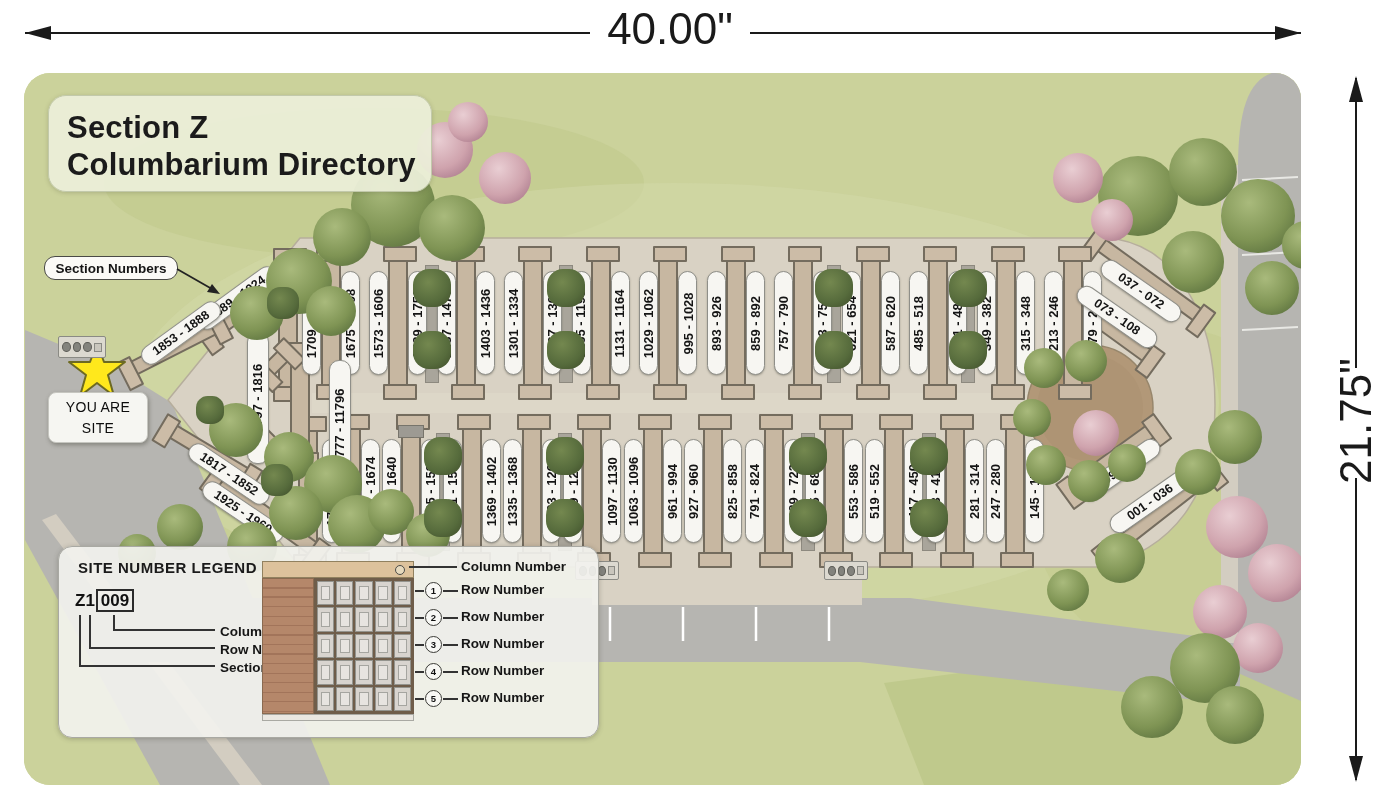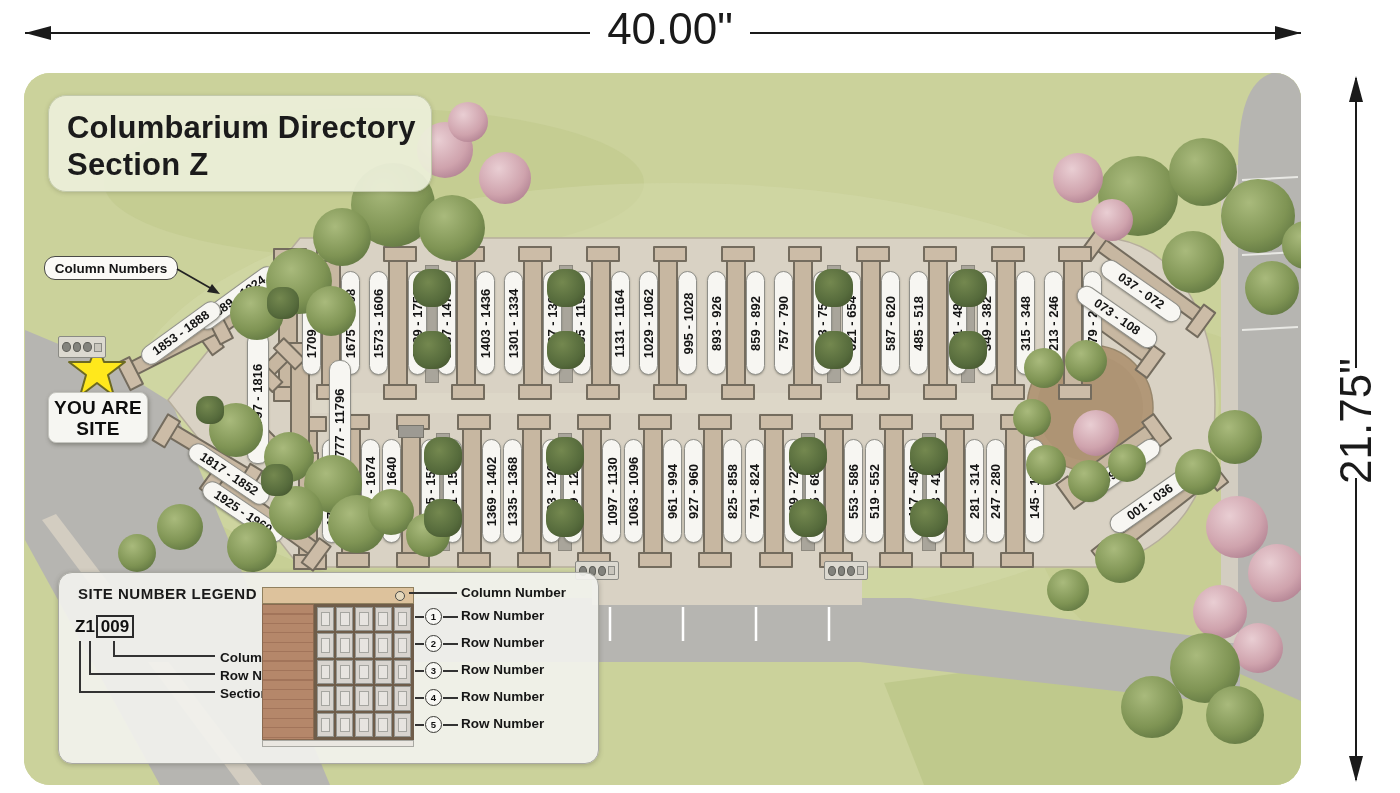--- a/index.html
+++ b/index.html
@@ -63,32 +63,32 @@
     padding:13px 0 0 18px; box-shadow:0 1px 4px rgba(80,80,60,.25); }
   #title-box .t { font-size:31px; font-weight:bold; color:#1b1b1b; line-height:37px; letter-spacing:.2px; }
   #colnum-pill { position:absolute; left:20px; top:183px; width:134px; height:24px;
     background:#fbfaf6; border:1.5px solid #4a4a46; border-radius:11px;
     display:flex; align-items:center; justify-content:center;
     font-size:13.5px; font-weight:bold; color:#161616; }
   #yah-box { position:absolute; left:24px; top:319px; width:100px; height:51px;
     background:#f6f6f2; border:1px solid #c6c6c0; border-radius:8px;
     display:flex; flex-direction:column; align-items:center; justify-content:center;
     box-shadow:1px 2px 4px rgba(60,60,50,.4); }
-  #yah-box div { font-size:19px; font-weight:700; color:#0d0d0d; line-height:21px; letter-spacing:.3px; }
+  #yah-box div { font-size:14px; font-weight:400; color:#0d0d0d; line-height:21px; letter-spacing:.3px; }
   #star-svg { position:absolute; left:43px; top:268px; }
 
   
   .trash { position:absolute; background:#dcd9d0; border:1px solid #8a8a84; border-radius:2px;
     display:flex; align-items:center; gap:2px; padding:0 3px; }
   .trash i { display:block; width:10px; height:10px; border-radius:50%;
     background:#83837d; border:1px solid #5d5d57; }
   .trash b { display:block; width:9px; height:9px; background:#c9c6bd; border:1px solid #8a8a84; }
 
   
-  #legend { position:absolute; left:34px; top:499px; width:541px; height:192px;
+  #legend { position:absolute; left:34px; top:473px; width:541px; height:192px;
     background:rgba(242,242,238,.92); border:1px solid #a9a9a3; border-radius:14px;
     box-shadow:0 1px 5px rgba(60,60,50,.3); }
   #legend .heading { position:absolute; left:19px; top:12px; font-size:15px; font-weight:bold;
     color:#1a1a1a; letter-spacing:.5px; }
   #legend .code { position:absolute; left:16px; top:44px; font-size:17px; font-weight:800; color:#111; }
   #legend .code .boxed { border:2px solid #2b2b2b; padding:0 3px; margin-left:1px; }
   .lead { position:absolute; border-left:2px solid #333; border-bottom:2px solid #333; }
   .ltext { position:absolute; font-size:13.5px; font-weight:bold; color:#161616; white-space:nowrap; }
   
   #lintel { position:absolute; left:203px; top:14px; width:152px; height:17px;
@@ -490,25 +490,25 @@
       <div class="bush" style="left: 522px; top: 364px; width: 38px; height: 38px;"></div>
       <div class="bush" style="left: 522px; top: 426px; width: 38px; height: 38px;"></div>
       <div class="bush" style="left: 765px; top: 364px; width: 38px; height: 38px;"></div>
       <div class="bush" style="left: 765px; top: 426px; width: 38px; height: 38px;"></div>
       <div class="bush" style="left: 886px; top: 364px; width: 38px; height: 38px;"></div>
       <div class="bush" style="left: 886px; top: 426px; width: 38px; height: 38px;"></div>
     </div>
 
   <div class="layer" id="overlay-layer">
     <div id="title-box">
+      <div class="t">Section Z</div>
       <div class="t">Columbarium Directory</div>
-      <div class="t">Section Z</div>
     </div>
 
-    <div id="colnum-pill">Column Numbers</div>
+    <div id="colnum-pill">Section Numbers</div>
     <svg style="position:absolute; left:150px; top:192px;" width="52" height="36">
       <line x1="3" y1="4" x2="38" y2="24" stroke="#222" stroke-width="1.8"></line>
       <polygon points="46,29 33,27 38,19" fill="#222"></polygon>
     </svg>
 
     <svg id="star-svg" width="60" height="58" viewBox="0 0 60 58">
       <polygon points="30,2 37,21 58,21 41,34 47,55 30,42 13,55 19,34 2,21 23,21" fill="#ffe81c" stroke="#6d6a22" stroke-width="2" stroke-linejoin="round"></polygon>
     </svg>
     <div id="yah-box">
       <div>YOU ARE</div>

